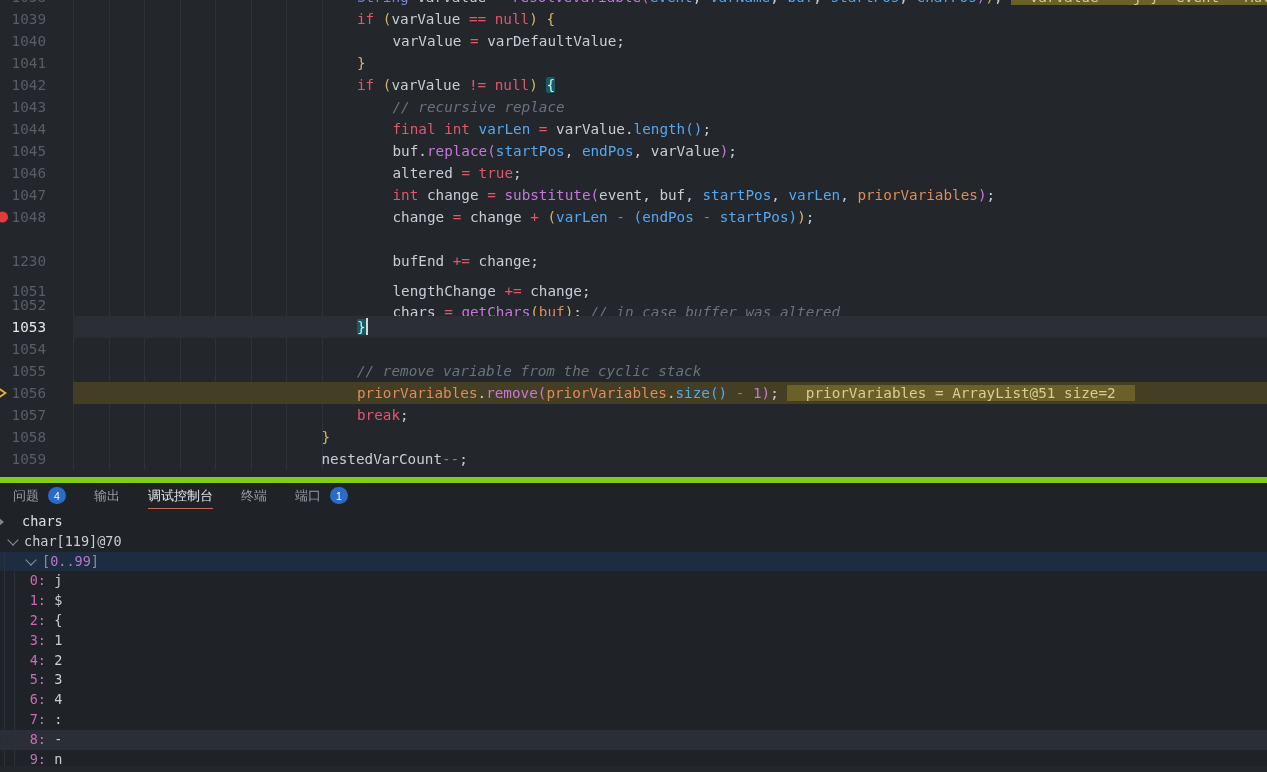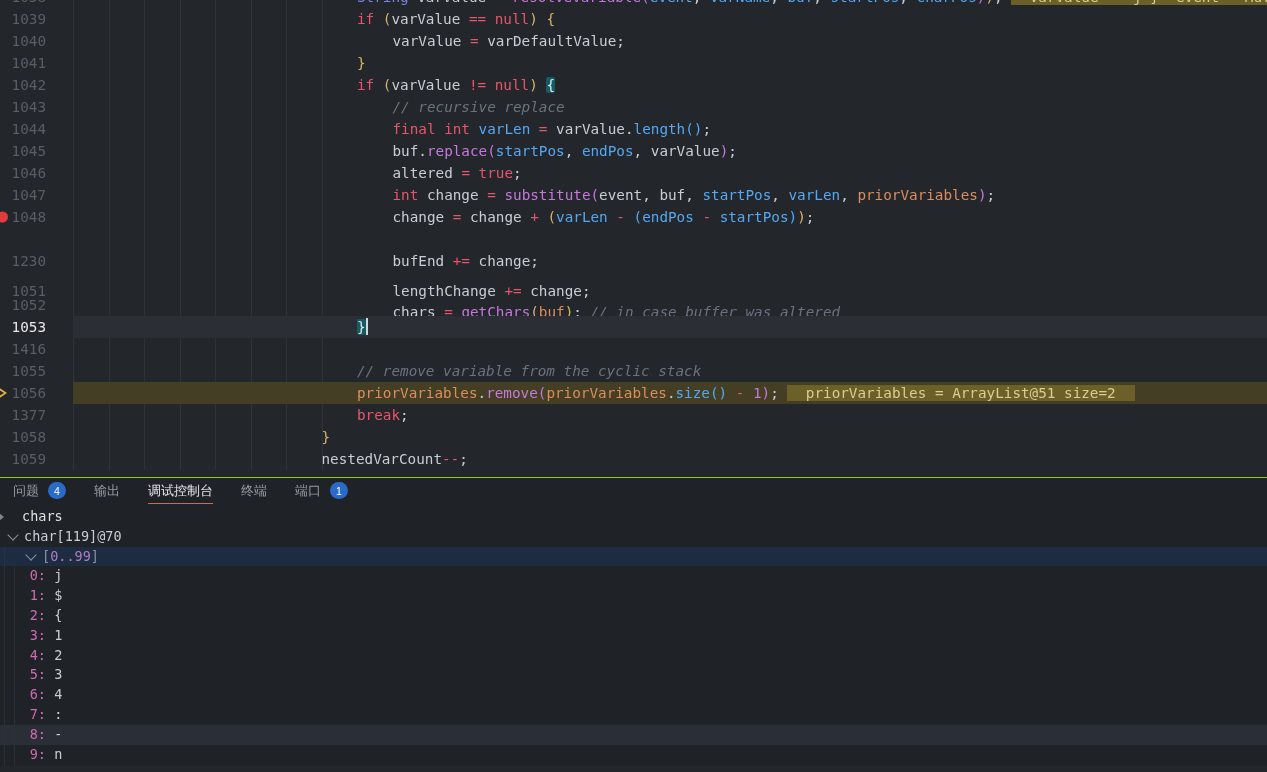--- a/index.html
+++ b/index.html
@@ -24,21 +24,21 @@
     border-left:5px solid var(--editor-bg);border-top:3.5px solid transparent;border-bottom:3.5px solid transparent;}
   .code{position:absolute;top:0;}
   .tk-kw{color:var(--c-kw);} .tk-fg{color:var(--c-fg);} .tk-pa{color:var(--c-pa);}
   .tk-mb{color:var(--c-mb);} .tk-fn{color:var(--c-fn);} .tk-nu{color:var(--c-nu);}
   .tk-ty{color:var(--c-ty);} .tk-cm{color:var(--c-cm);font-style:italic;}
   .tk-b1{color:var(--c-b1);} .tk-b2{color:var(--c-b2);} .tk-b3{color:var(--c-b3);}
   .tk-mt{color:#e2e6ec;background:var(--match-bg);border-radius:2px;}
   .cursor{display:inline-block;width:2px;height:17px;background:var(--cursor);vertical-align:-3px;margin-left:0px;}
   .hint{margin-left:8px;background:var(--hint-bg);color:var(--hint-fg);padding:0 19px;}
   
-  #panel{position:absolute;left:0;top:477px;width:1267px;bottom:6px;background:var(--panel-bg);border-top:1px solid #84cc16;}
+  #panel{position:absolute;left:0;top:477px;width:1267px;bottom:6px;background:var(--panel-bg);border-top:6px solid #84cc16;}
   #tabbar{display:flex;align-items:stretch;height:26px;padding-left:13px;gap:28px;font-size:13px;}
   .tab{display:flex;align-items:center;gap:9px;color:var(--tab-fg);border-bottom:1.5px solid transparent;cursor:default;}
   .tab.active{color:var(--tab-active-fg);border-bottom-color:var(--tab-underline);}
   .badge{min-width:10px;height:17px;border-radius:9px;background:var(--badge-bg);color:var(--badge-fg);
     font-size:10.5px;display:flex;align-items:center;justify-content:center;padding:0 4px;}
   #console{position:absolute;left:0;top:26px;right:0;bottom:0;overflow:hidden;padding-top:3px;
     font-family:"DejaVu Sans Mono",monospace;font-size:13.5px;color:var(--console-value);}
   .crow{position:relative;height:19.8px;line-height:19.8px;white-space:pre;}
   .crow.selected{background:var(--row-selected);}
   .crow.hovered{background:var(--row-hover);}
@@ -73,24 +73,24 @@
     <div class="code-row" style="top: 96px;"><div class="ln">1043</div><span class="code" style="left: 392.5px;"><span class="tk-cm">// recursive replace</span></span></div>
     <div class="code-row" style="top: 118px;"><div class="ln">1044</div><span class="code" style="left: 392.5px;"><span class="tk-kw">final </span><span class="tk-kw">int </span><span class="tk-pa">varLen </span><span class="tk-kw">= </span><span class="tk-fg">varValue</span><span class="tk-fg">.</span><span class="tk-pa">length</span><span class="tk-b3">()</span><span class="tk-fg">;</span></span></div>
     <div class="code-row" style="top: 140px;"><div class="ln">1045</div><span class="code" style="left: 392.5px;"><span class="tk-fg">buf</span><span class="tk-fg">.</span><span class="tk-fn">replace</span><span class="tk-b2">(</span><span class="tk-pa">startPos</span><span class="tk-fg">, </span><span class="tk-pa">endPos</span><span class="tk-fg">, </span><span class="tk-fg">varValue</span><span class="tk-b2">)</span><span class="tk-fg">;</span></span></div>
     <div class="code-row" style="top: 162px;"><div class="ln">1046</div><span class="code" style="left: 392.5px;"><span class="tk-fg">altered </span><span class="tk-kw">= </span><span class="tk-kw">true</span><span class="tk-fg">;</span></span></div>
     <div class="code-row" style="top: 184px;"><div class="ln">1047</div><span class="code" style="left: 392.5px;"><span class="tk-kw">int </span><span class="tk-fg">change </span><span class="tk-kw">= </span><span class="tk-fn">substitute</span><span class="tk-b2">(</span><span class="tk-fg">event</span><span class="tk-fg">, </span><span class="tk-fg">buf</span><span class="tk-fg">, </span><span class="tk-pa">startPos</span><span class="tk-fg">, </span><span class="tk-pa">varLen</span><span class="tk-fg">, </span><span class="tk-mb">priorVariables</span><span class="tk-b2">)</span><span class="tk-fg">;</span></span></div>
     <div class="code-row" style="top: 206px;"><div class="bp"></div><div class="ln">1048</div><span class="code" style="left: 392.5px;"><span class="tk-fg">change </span><span class="tk-kw">= </span><span class="tk-fg">change </span><span class="tk-kw">+ </span><span class="tk-b1">(</span><span class="tk-pa">varLen </span><span class="tk-kw">- </span><span class="tk-b3">(</span><span class="tk-pa">endPos </span><span class="tk-kw">- </span><span class="tk-pa">startPos</span><span class="tk-b3">)</span><span class="tk-b1">)</span><span class="tk-fg">;</span></span></div>
     <div class="code-row" style="top: 250px;"><div class="ln">1230</div><span class="code" style="left: 392.5px;"><span class="tk-fg">bufEnd </span><span class="tk-kw">+= </span><span class="tk-fg">change</span><span class="tk-fg">;</span></span></div>
     <div class="code-row" style="top: 280px;"><div class="ln">1051</div><span class="code" style="left: 392.5px;"><span class="tk-fg">lengthChange </span><span class="tk-kw">+= </span><span class="tk-fg">change</span><span class="tk-fg">;</span></span></div>
     <div class="code-row" style="top: 294px;"><div class="ln">1052</div><span class="code" style="left: 392.5px; margin-top: 7px;"><span class="tk-fg">chars </span><span class="tk-kw">= </span><span class="tk-fn">getChars</span><span class="tk-b1">(</span><span class="tk-mb">buf</span><span class="tk-b1">)</span><span class="tk-fg">; </span><span class="tk-cm">// in case buffer was altered</span></span></div>
     <div class="code-row hl-current" style="top: 316px;"><div class="ln active">1053</div><span class="code" style="left: 357px;"><span class="tk-mt">}</span><span class="cursor"></span></span></div>
-    <div class="code-row" style="top: 338px;"><div class="ln">1416</div><span class="code" style="left: 73px;"></span></div>
+    <div class="code-row" style="top: 338px;"><div class="ln">1054</div><span class="code" style="left: 73px;"></span></div>
     <div class="code-row" style="top: 360px;"><div class="ln">1055</div><span class="code" style="left: 357px;"><span class="tk-cm">// remove variable from the cyclic stack</span></span></div>
     <div class="code-row hl-debug" style="top: 382px;"><div class="fr"></div><div class="ln">1056</div><span class="code" style="left: 357px;"><span class="tk-mb">priorVariables</span><span class="tk-fg">.</span><span class="tk-fn">remove</span><span class="tk-b2">(</span><span class="tk-mb">priorVariables</span><span class="tk-fg">.</span><span class="tk-pa">size</span><span class="tk-b3">()</span><span class="tk-kw"> - </span><span class="tk-nu">1</span><span class="tk-b2">)</span><span class="tk-fg">;</span><span class="hint">priorVariables = ArrayList@51 size=2</span></span></div>
-    <div class="code-row" style="top: 404px;"><div class="ln">1377</div><span class="code" style="left: 357px;"><span class="tk-kw">break</span><span class="tk-fg">;</span></span></div>
+    <div class="code-row" style="top: 404px;"><div class="ln">1057</div><span class="code" style="left: 357px;"><span class="tk-kw">break</span><span class="tk-fg">;</span></span></div>
     <div class="code-row" style="top: 426px;"><div class="ln">1058</div><span class="code" style="left: 321.5px;"><span class="tk-b1">}</span></span></div>
     <div class="code-row" style="top: 448px;"><div class="ln">1059</div><span class="code" style="left: 321.5px;"><span class="tk-fg">nestedVarCount</span><span class="tk-kw">--</span><span class="tk-fg">;</span></span></div>
   </div>
 
 <div id="panel">
   <div id="tabbar">
       <div class="tab">
         <span class="tab-label">问题</span>
         <span class="badge">4</span>
       </div>

